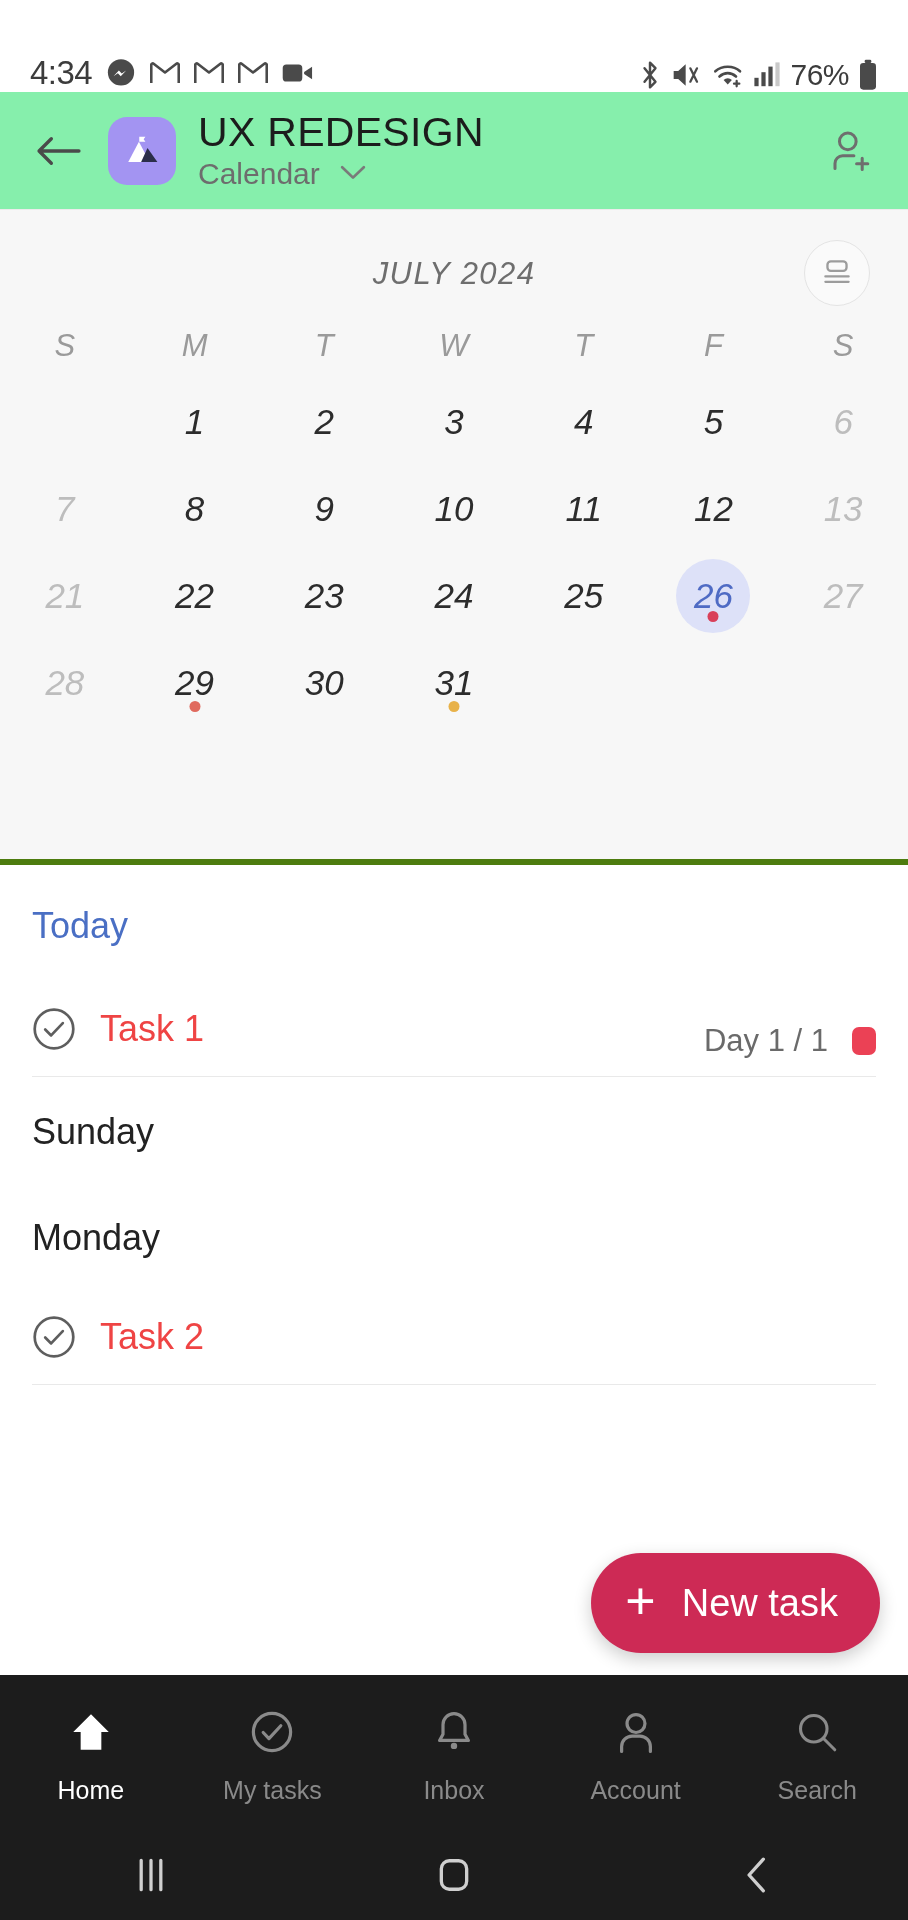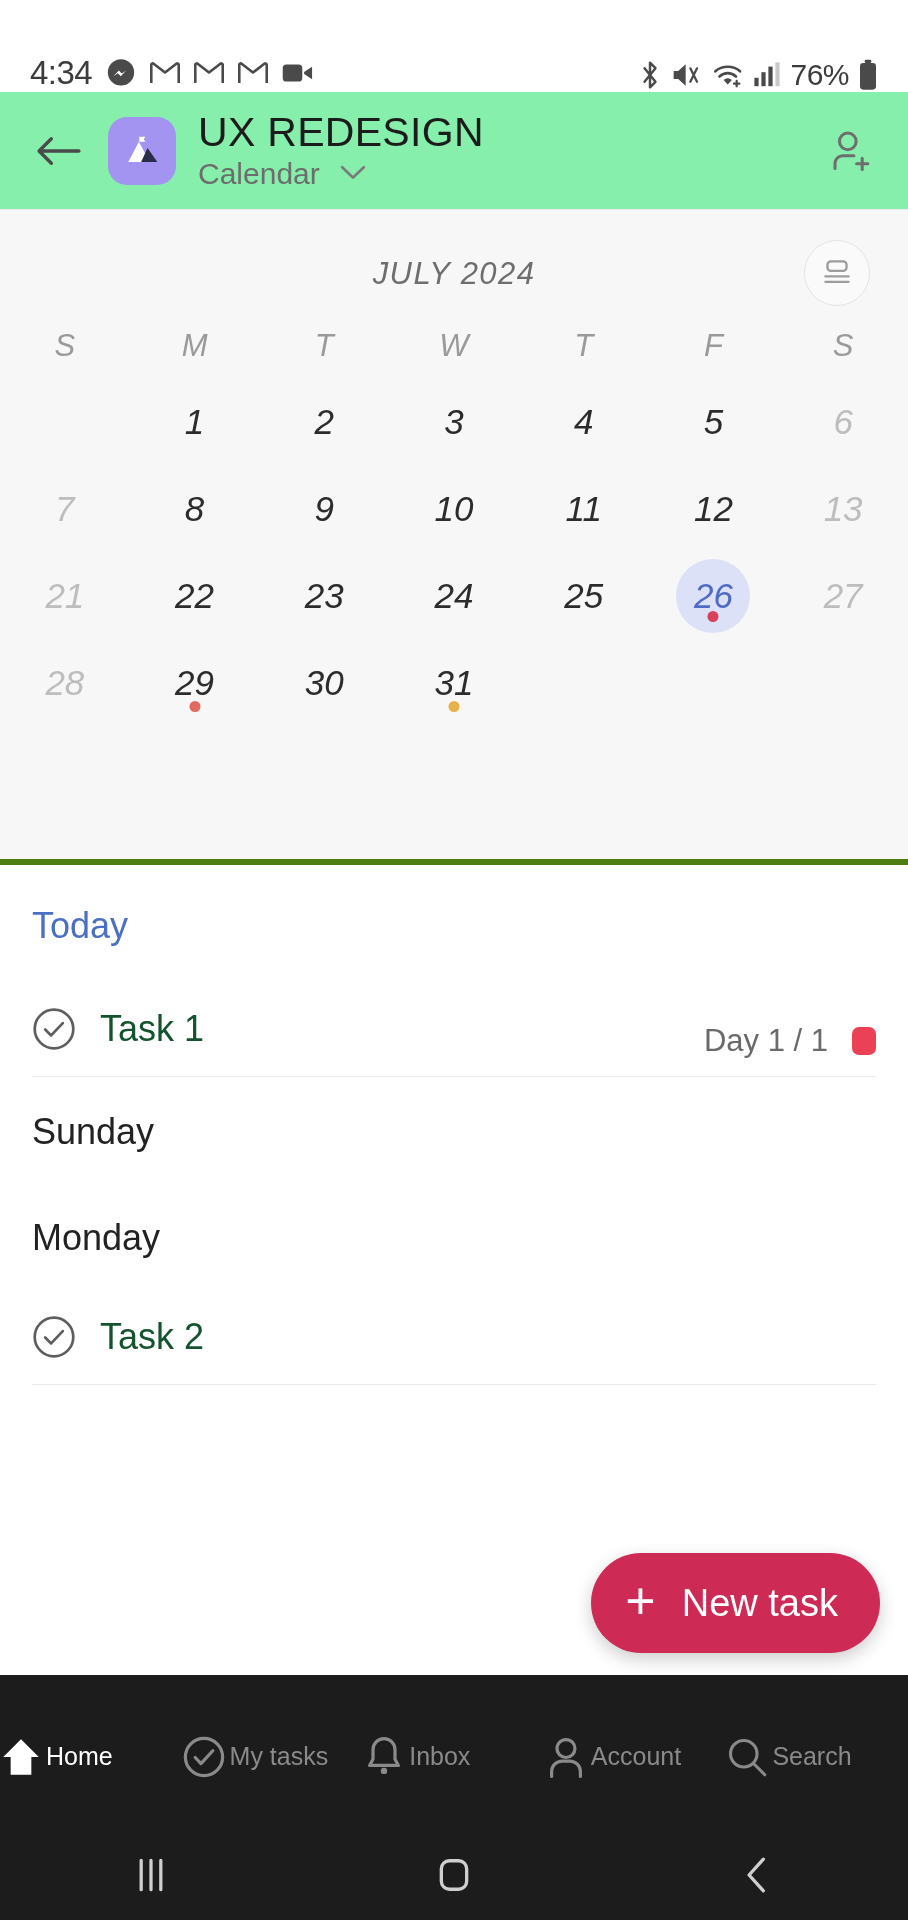--- a/index.html
+++ b/index.html
@@ -89,21 +89,21 @@
   .group-label.today { color:#4a6fc4; }
   .task-row {
     display:flex; align-items:center; gap: 24px;
     height: 96px;
     border-bottom: 1px solid #e9e9e9;
   }
   .check-circle {
     width: 44px; height:44px; flex:0 0 44px;
     display:flex; align-items:center; justify-content:center;
   }
-  .task-name { font-size: 36px; color:#14532d; }
+  .task-name { font-size: 36px; color:#ef4444; }
   .task-meta { margin-left:auto; display:flex; align-items:center; gap: 24px; margin-top: 25px; }
   .task-days { font-size: 31px; color:#6a6a6a; }
   .task-tag { width: 24px; height: 28px; border-radius: 7px; }
   .group-label.plain { padding-top: 34px; padding-bottom: 30px; }
 
   
   .fab {
     position:absolute; right: 28px; bottom: 22px;
     height: 100px; padding: 0 42px 0 34px;
     background: #cd2a55; border-radius: 52px;
@@ -115,21 +115,21 @@
   .fab-plus { font-size: 52px; line-height: 1; font-weight:400; margin-top:-4px; }
 
   
   .bottomnav {
     flex: 0 0 155px; height:155px;
     background: #1c1c1c;
     display:grid; grid-template-columns: repeat(5,1fr);
     align-items: center;
     padding-top: 8px;
   }
-  .nav-item { display:flex; flex-direction:row; align-items:center; gap: 4px; }
+  .nav-item { display:flex; flex-direction:column; align-items:center; gap: 20px; }
   .nav-label { font-size: 25px; color:#8a8a8a; }
   .nav-item.active .nav-label { color:#ffffff; }
   .nav-icon { height:48px; display:flex; align-items:center; justify-content:center; }
 
   
   .androidnav {
     flex: 0 0 90px; height:90px; background:#1c1c1c;
     display:grid; grid-template-columns: repeat(3,1fr); align-items:center; justify-items:center;
   }
   .an-btn { display:flex; align-items:center; justify-content:center; width:90px; height:70px; }

